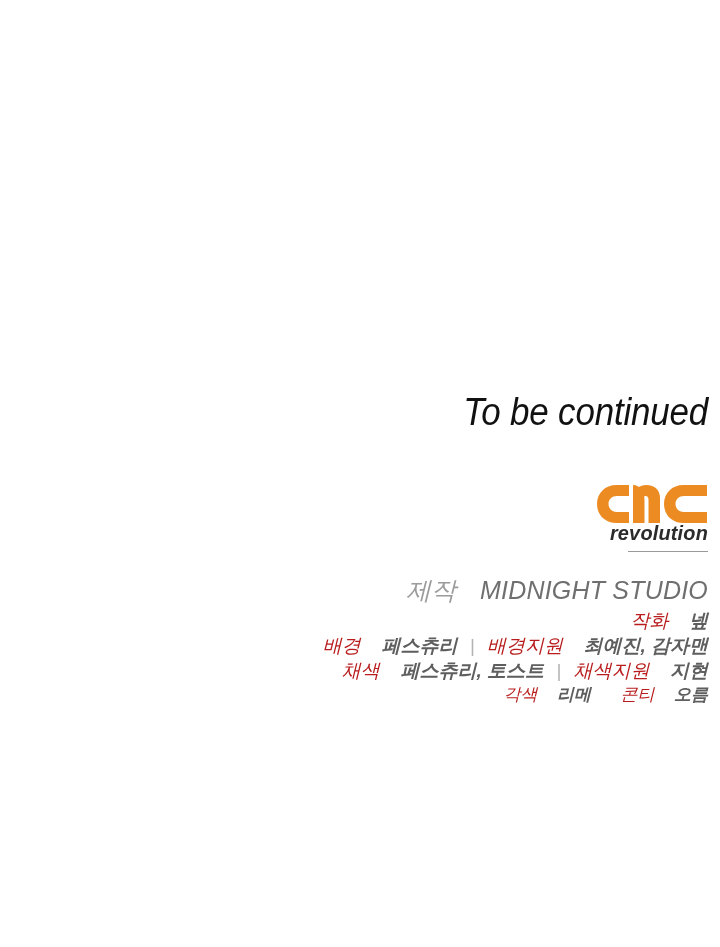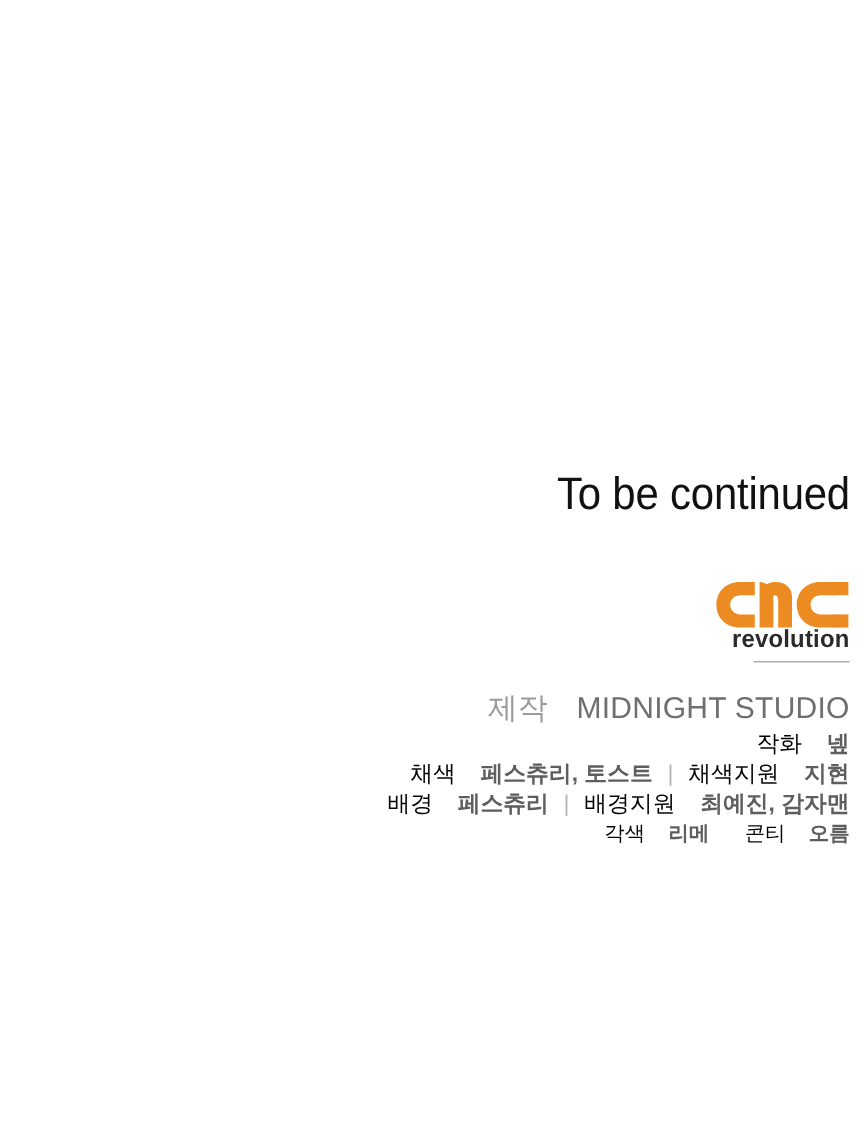--- a/index.html
+++ b/index.html
@@ -12,20 +12,21 @@
     background: #ffffff;
     font-family: "Liberation Sans", sans-serif;
     overflow: hidden;
     position: relative;
   }
 
   #endcard {
     position: absolute;
     inset: 0;
     background: #ffffff;
+    font-style: italic;
   }
 
   
   .tbc {
     position: absolute;
     right: 12px;
     top: 391px;
     font-family: "Liberation Sans Narrow", "Liberation Sans", sans-serif;
     font-size: 38px;
     font-weight: 400;
@@ -93,21 +94,21 @@
   .line-studio {
     font-size: 25px;
     margin-bottom: 8px;
   }
   .line-studio .role { color: #9b9b9b; font-weight: 400; }
   .line-studio .name { color: #6f6f6f; font-weight: 400; letter-spacing: 0.2px; }
 
   .line-main {
     font-size: 19px;
   }
-  .line-main .role { color: #000000; font-weight: 400; }
+  .line-main .role { color: #b91c1c; font-weight: 400; }
   .line-main .name { color: #5e5e5e; font-weight: 700; }
   .sep {
     color: #b4b4b4;
     font-weight: 400;
     padding: 0 7px;
   }
   .gap { display: inline-block; width: 10px; }
 
   .line-last {
     margin-top: 36px;
@@ -148,37 +149,37 @@
     </div>
 
     <div class="credit-line line-main">
       <span class="role">작화</span>
       <span class="gap"></span>
       <span class="name">넾</span>
     </div>
 
 
     <div class="credit-line line-main">
+      <span class="role">배경</span>
+      <span class="gap"></span>
+      <span class="name">페스츄리</span>
+      <span class="sep">|</span>
+      <span class="role">배경지원</span>
+      <span class="gap"></span>
+      <span class="name">최예진, 감자맨</span>
+    </div>
+
+    <div class="credit-line line-main">
       <span class="role">채색</span>
       <span class="gap"></span>
       <span class="name">페스츄리, 토스트</span>
       <span class="sep">|</span>
       <span class="role">채색지원</span>
       <span class="gap"></span>
       <span class="name">지현</span>
-    </div>
-
-    <div class="credit-line line-main">
-      <span class="role">배경</span>
-      <span class="gap"></span>
-      <span class="name">페스츄리</span>
-      <span class="sep">|</span>
-      <span class="role">배경지원</span>
-      <span class="gap"></span>
-      <span class="name">최예진, 감자맨</span>
     </div>
 
     <div class="credit-line line-main line-last">
       <span class="role">각색</span>
       <span class="gap"></span>
       <span class="name">리메</span>
       <span class="gap"></span><span class="gap"></span>
       <span class="role">콘티</span>
       <span class="gap"></span>
       <span class="name">오름</span>

